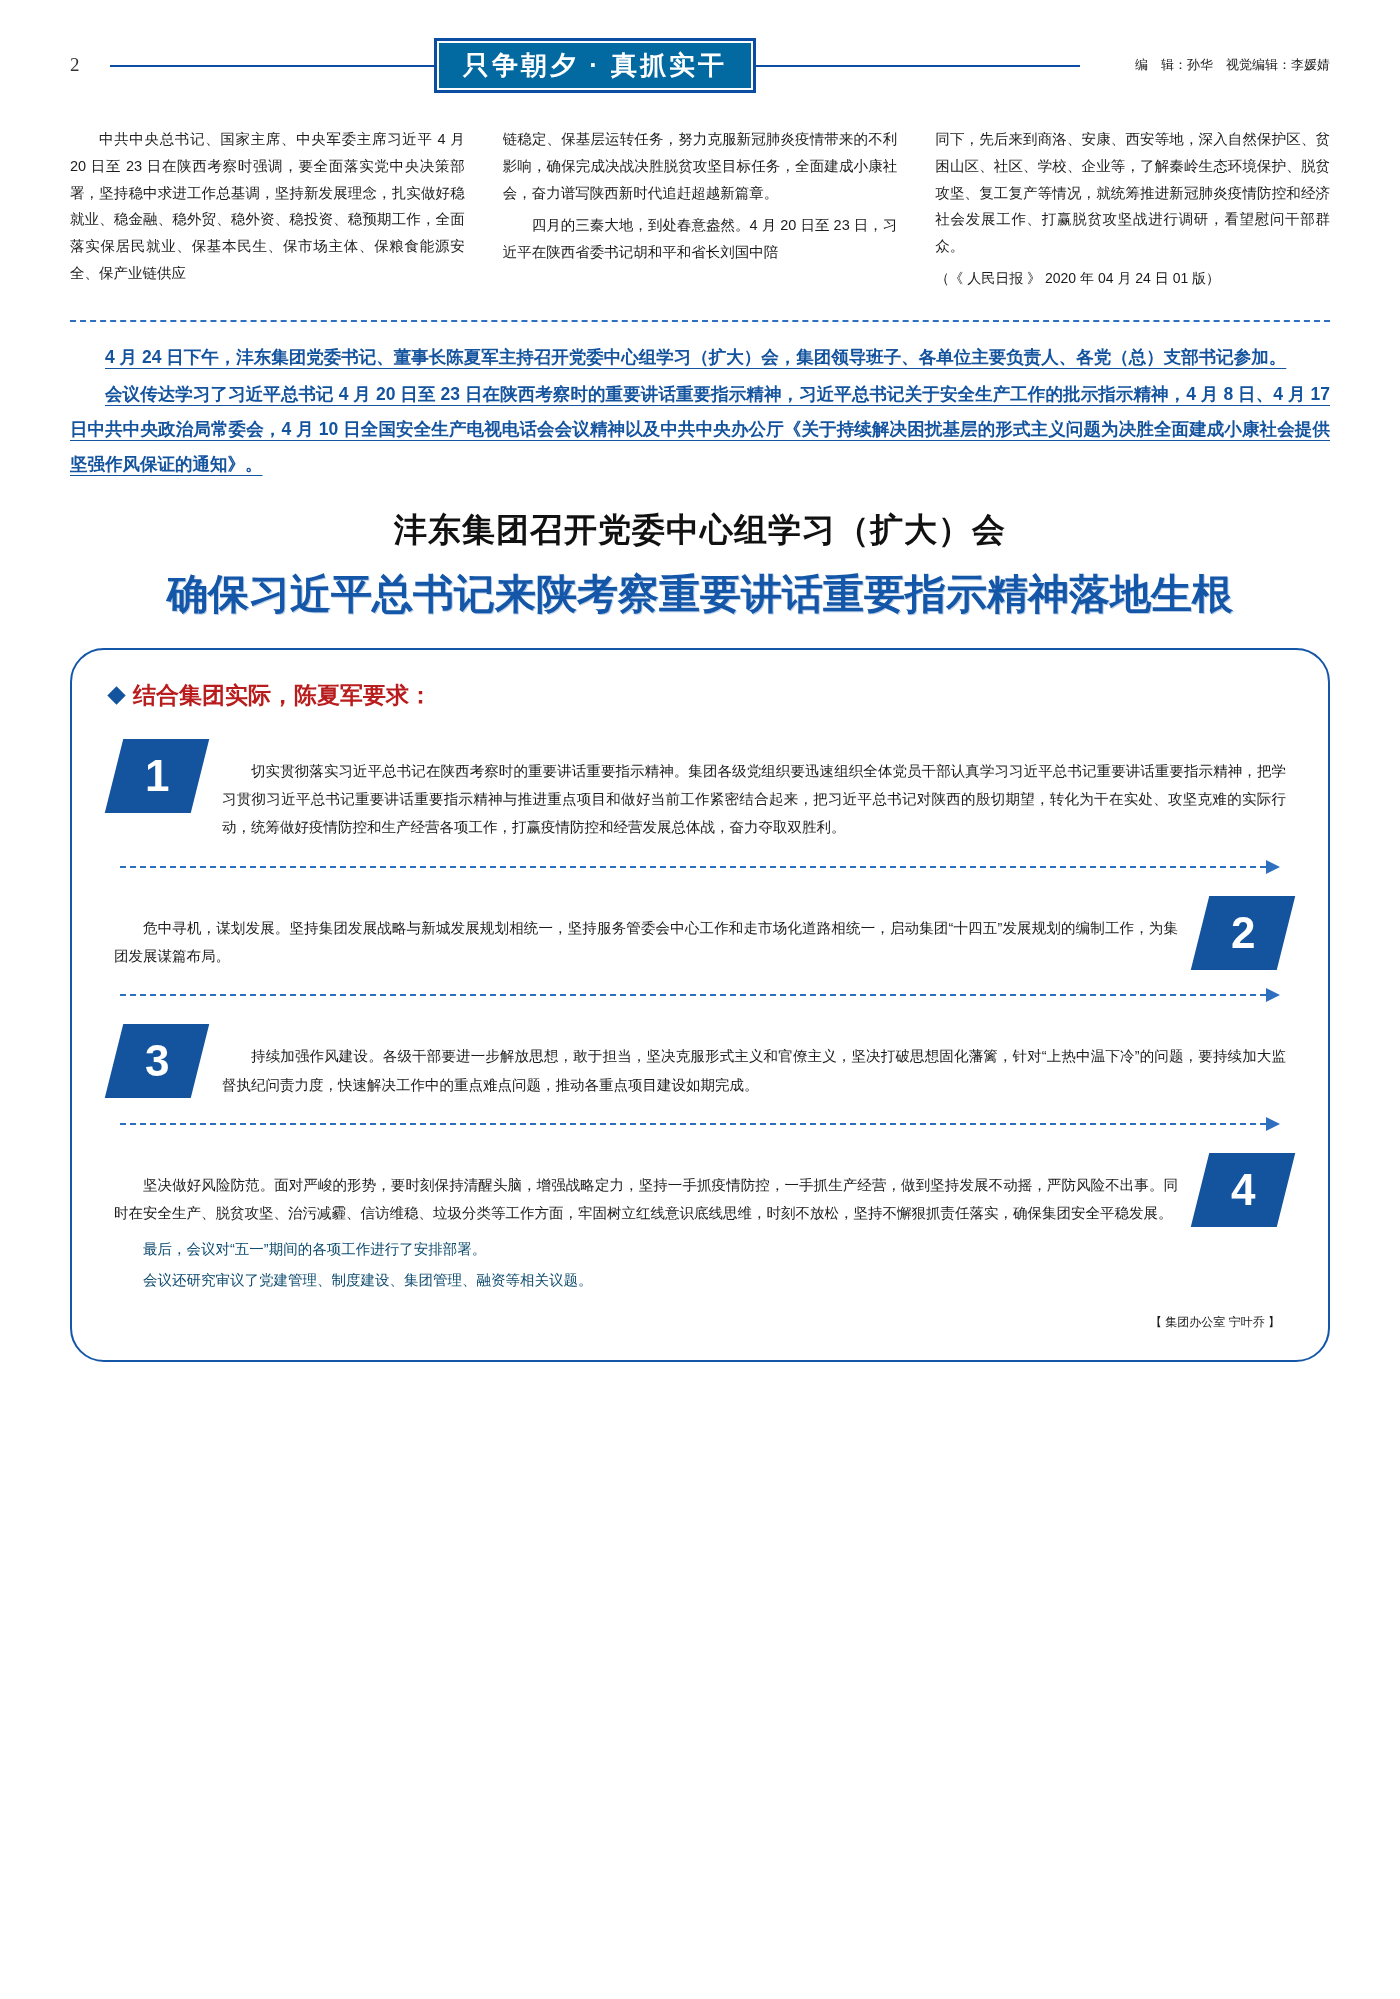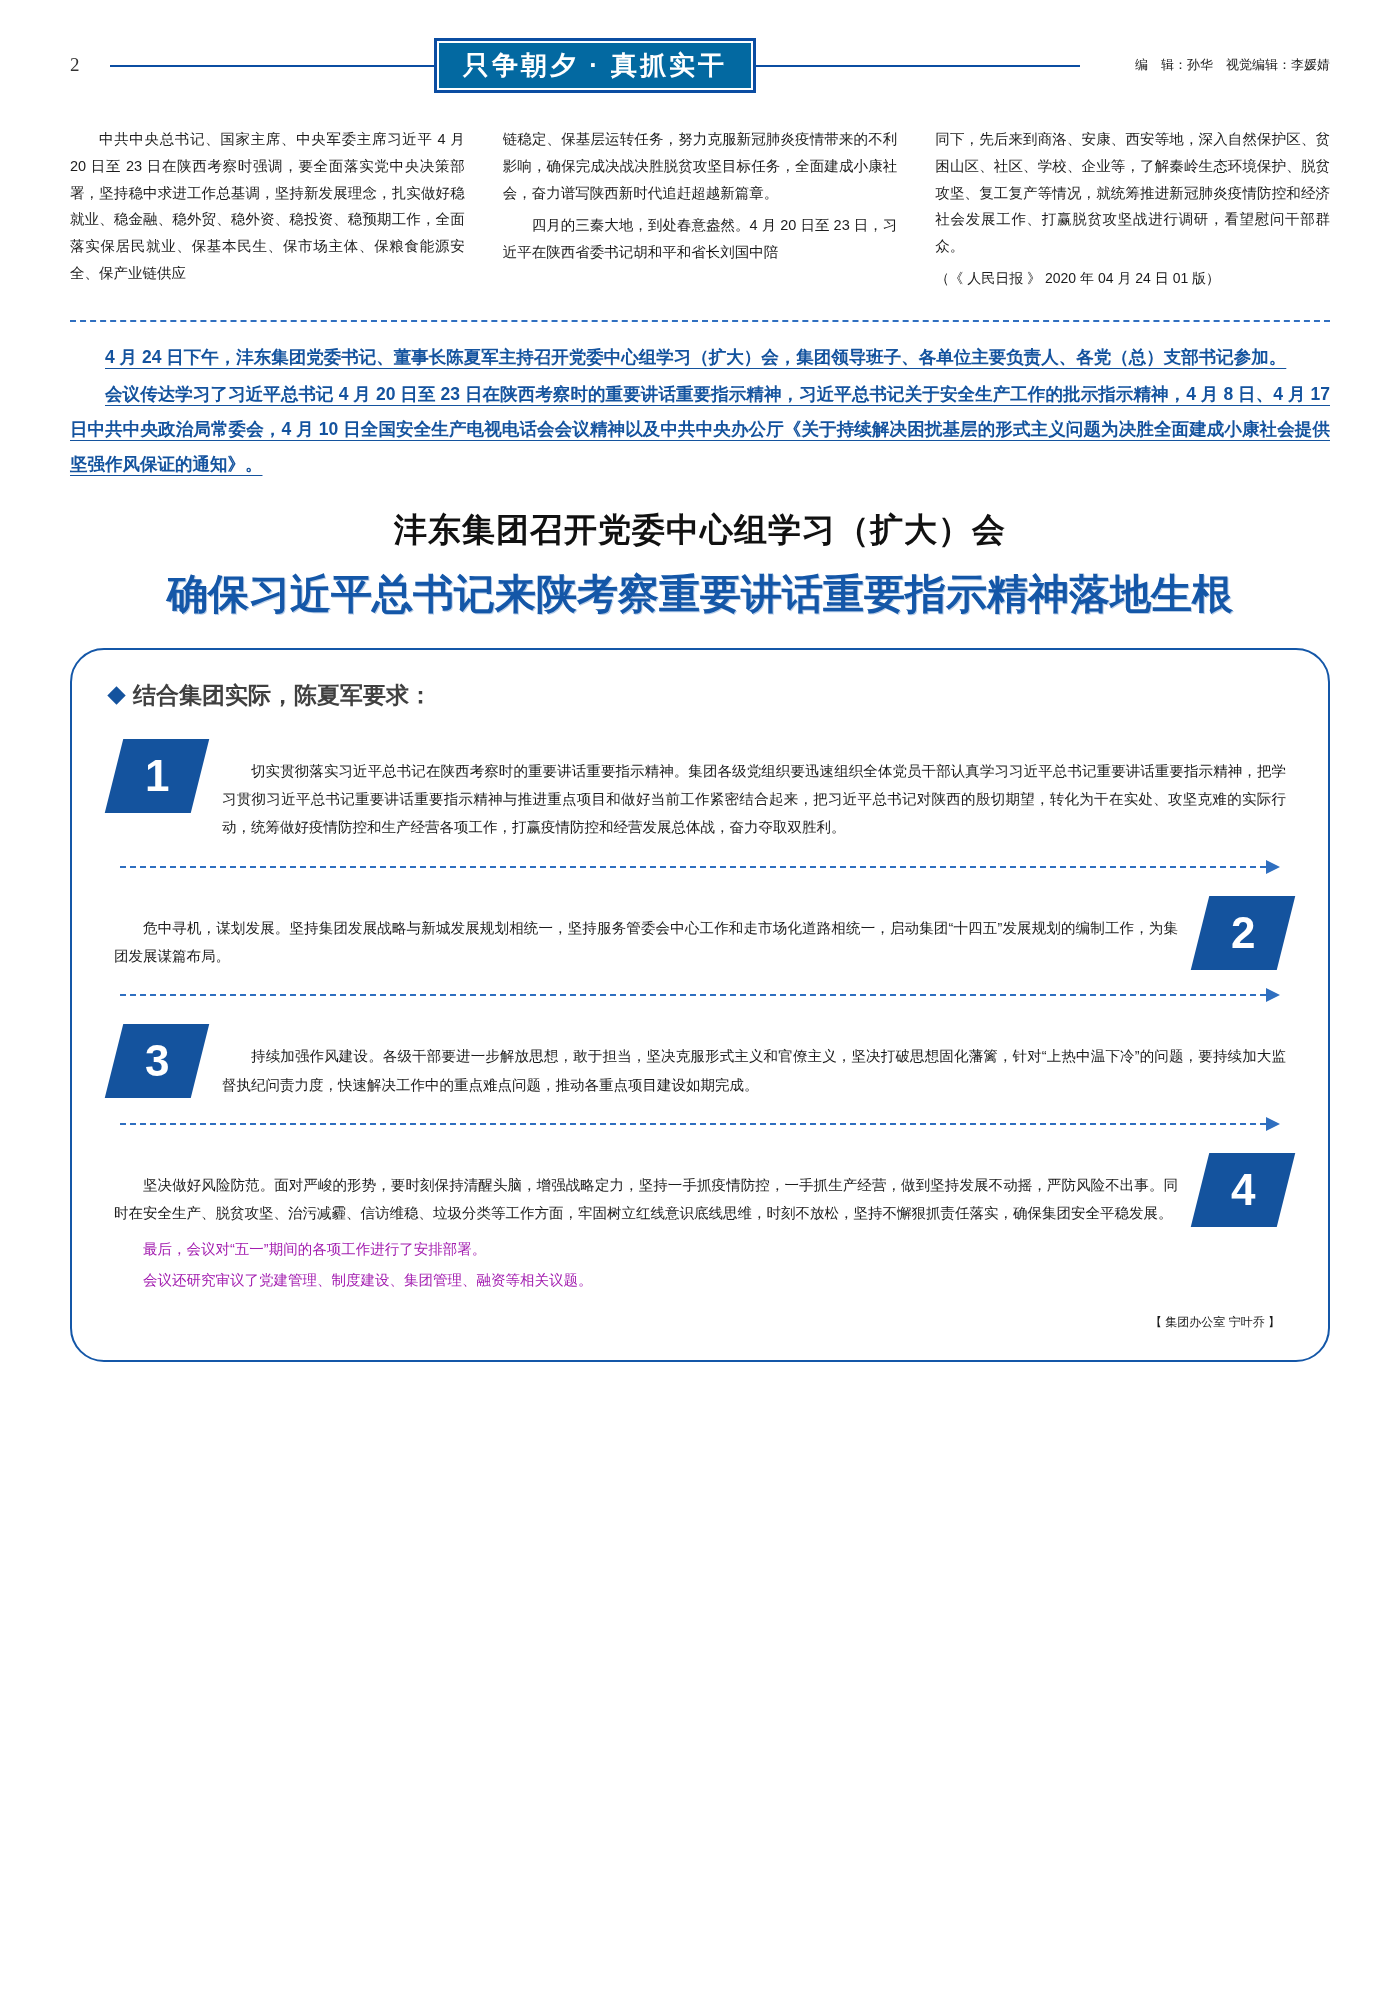--- a/index.html
+++ b/index.html
@@ -174,21 +174,21 @@
     border: 2px solid #1457a8;
     border-radius: 34px;
     padding: 30px 38px 26px 38px;
     position: relative;
     min-height: 640px;
     box-sizing: border-box;
   }
   .card-title {
     font-size: 23px;
     font-weight: bold;
-    color: #404040;
+    color: #b91c1c;
     display: flex;
     align-items: center;
     gap: 10px;
     margin-bottom: 18px;
   }
   .diamond {
     display: inline-block;
     width: 13px;
     height: 13px;
     background: #14539e;
@@ -256,21 +256,21 @@
     border-left: 14px solid #2f6fc0;
     border-top: 7px solid transparent;
     border-bottom: 7px solid transparent;
   }
 
   .closing {
     font-size: 14.5px;
     line-height: 2.0;
     text-indent: 2em;
     margin: 2px 0 0 4px;
-    color: #a21caf;
+    color: #0c4a6e;
   }
   .byline {
     margin-top: 16px;
     text-align: right;
     font-size: 12px;
     color: #1b1b1b;
   }
   .byline .bracket {
     display: inline-block;
     padding: 3px 10px;

